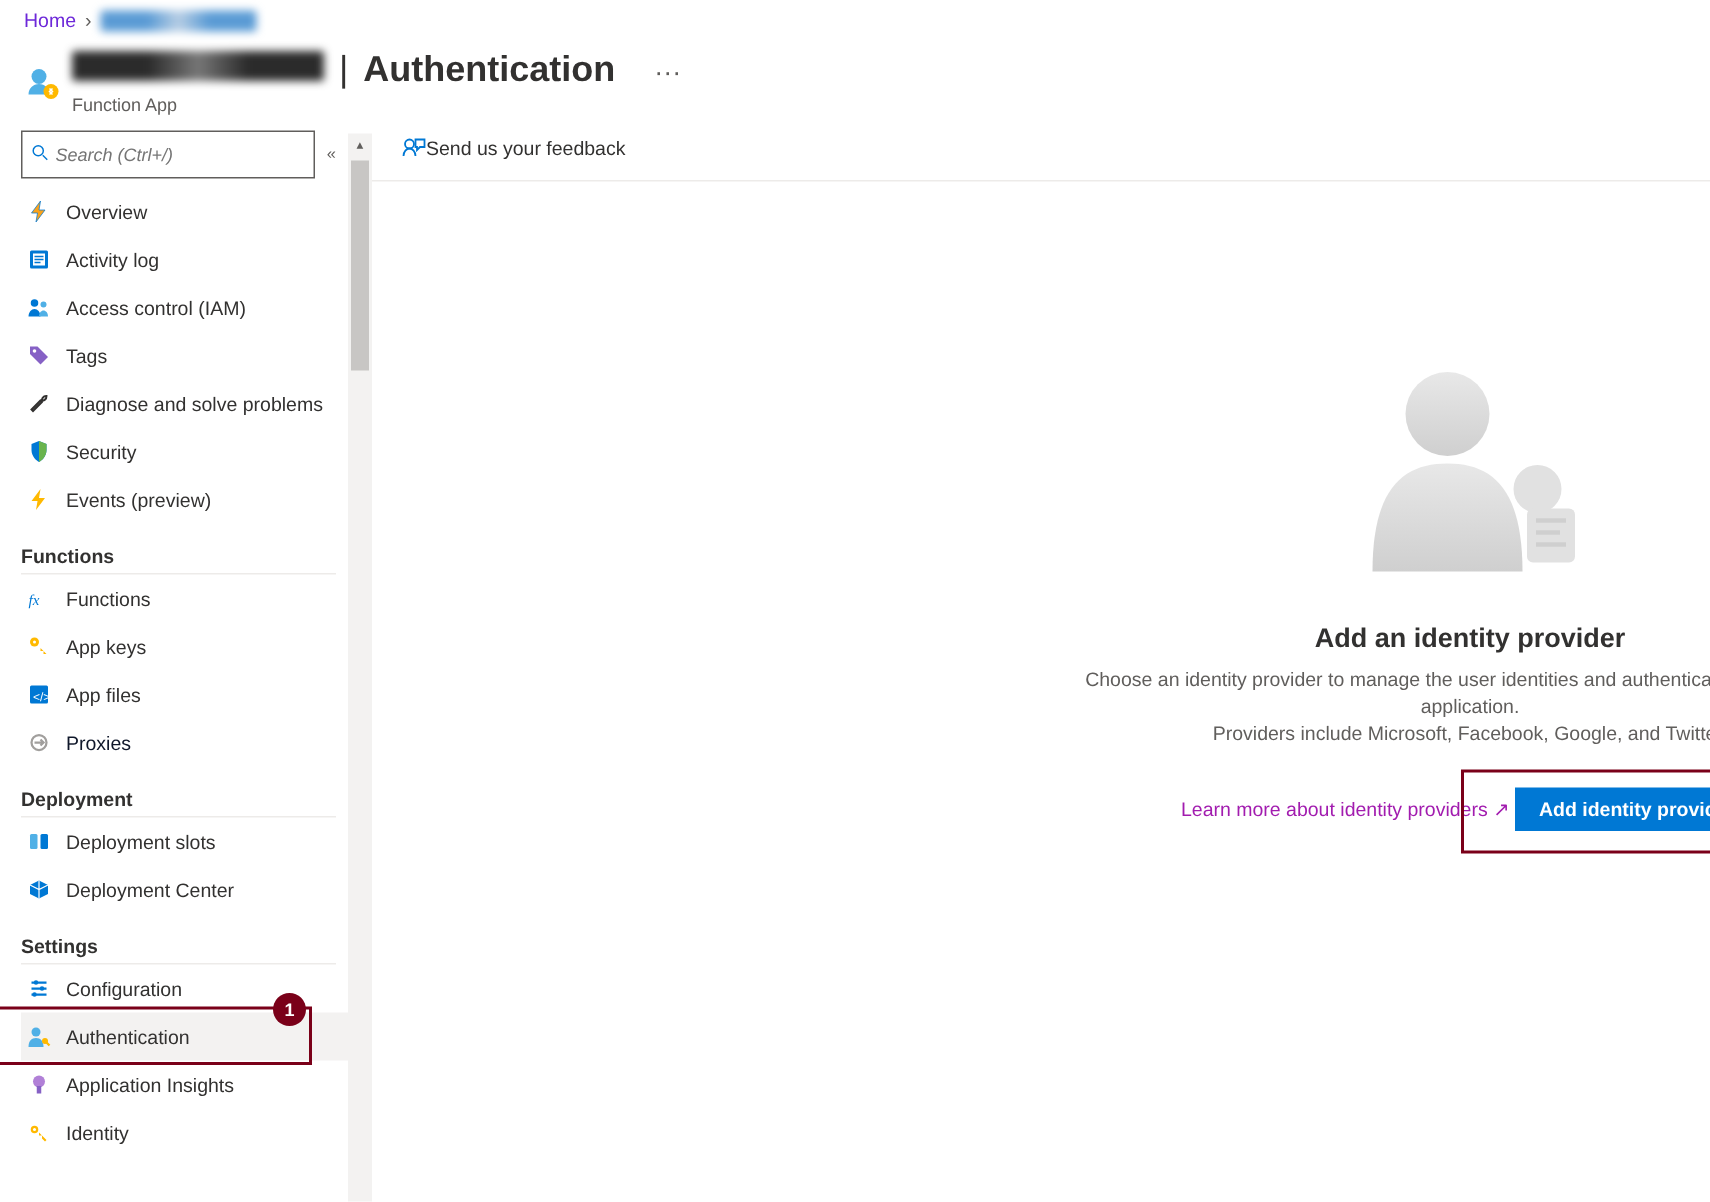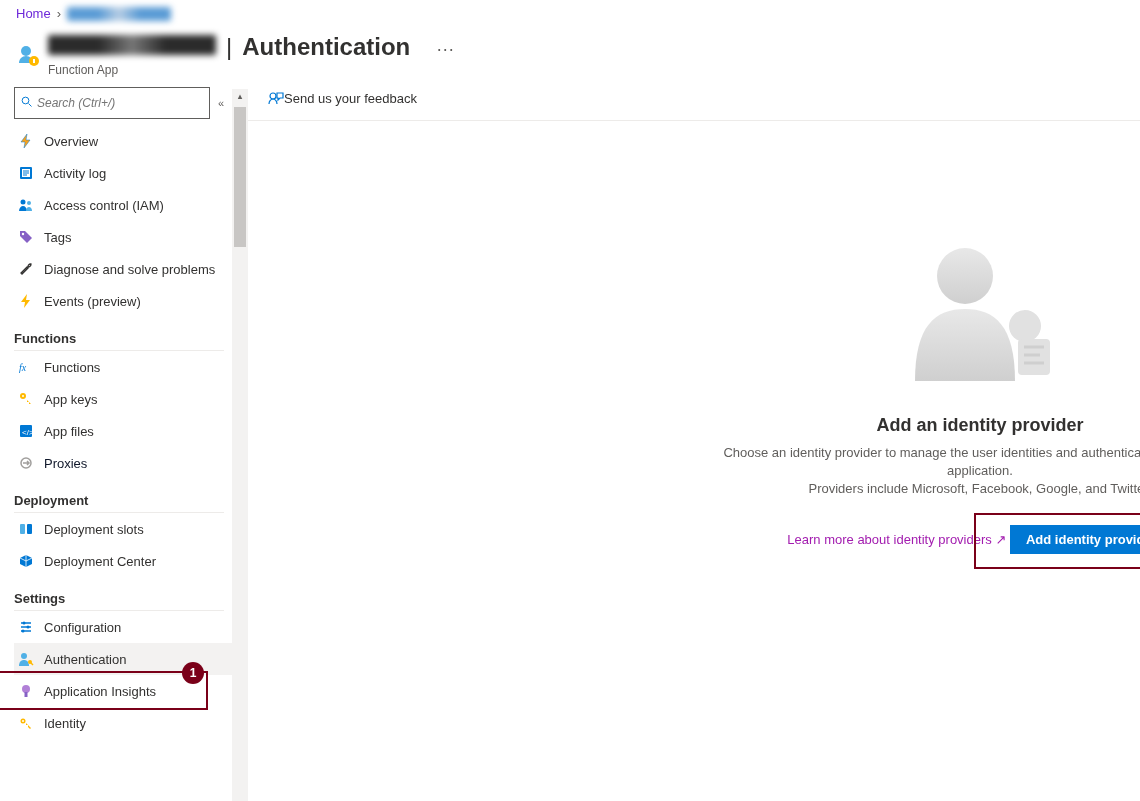--- a/index.html
+++ b/index.html
@@ -261,20 +261,29 @@
           <span class="nav-icon">
             <svg width="16" height="16" viewBox="0 0 16 16">
               <path d="M13 3a3 3 0 01-4 3L3 12l1 1 6-6a3 3 0 013-4z" fill="none" stroke="#323130" stroke-width="1.3"></path>
             </svg>
           </span>
           <span>Diagnose and solve problems</span>
         </div>
         <div class="nav-item">
           <span class="nav-icon">
             <svg width="16" height="16" viewBox="0 0 16 16">
+              <path d="M8 1l5 2v4c0 4-3 7-5 8-2-1-5-4-5-8V3z" fill="#0078d4"></path>
+              <path d="M8 1l5 2v4c0 4-3 7-5 8V1z" fill="#69b44d"></path>
+            </svg>
+          </span>
+          <span>Security</span>
+        </div>
+        <div class="nav-item">
+          <span class="nav-icon">
+            <svg width="16" height="16" viewBox="0 0 16 16">
               <path d="M9 1L3 9h4l-1 6 6-8H8l1-6z" fill="#ffb900"></path>
             </svg>
           </span>
           <span>Events (preview)</span>
         </div>
       </div>
 
     <div id="sections">
         <div class="nav-section">
           <div class="nav-heading">Functions</div>

